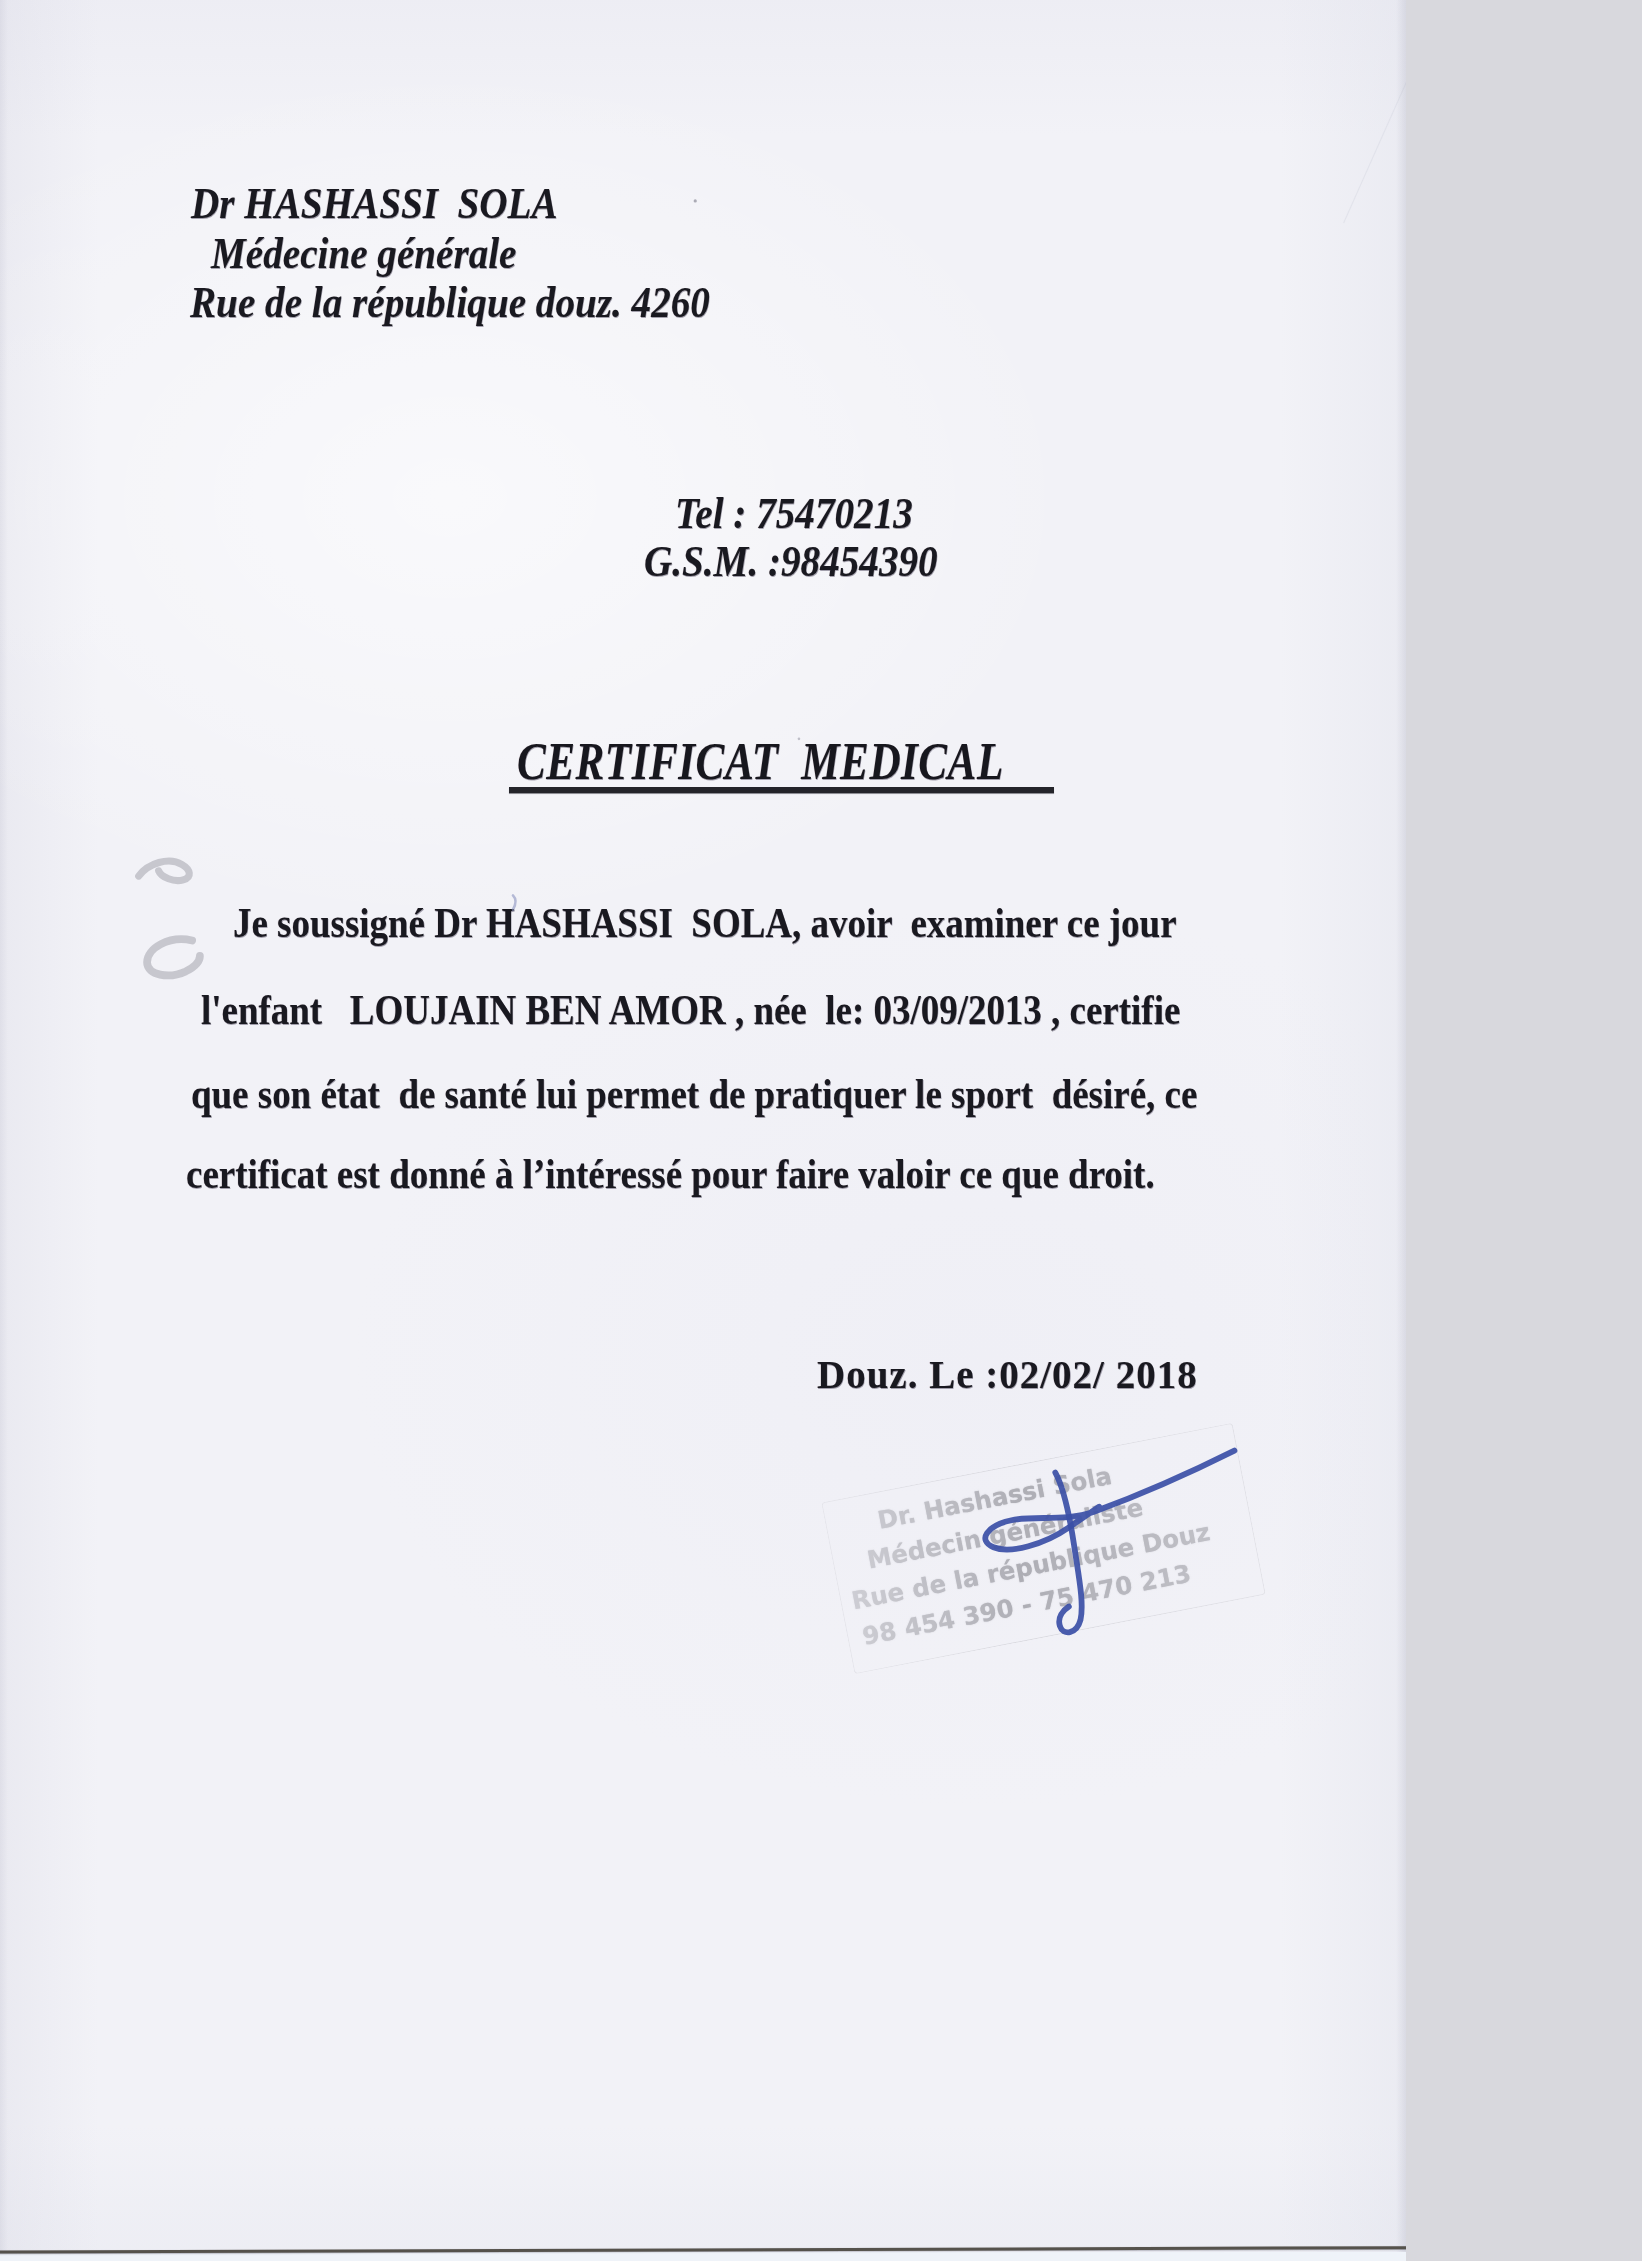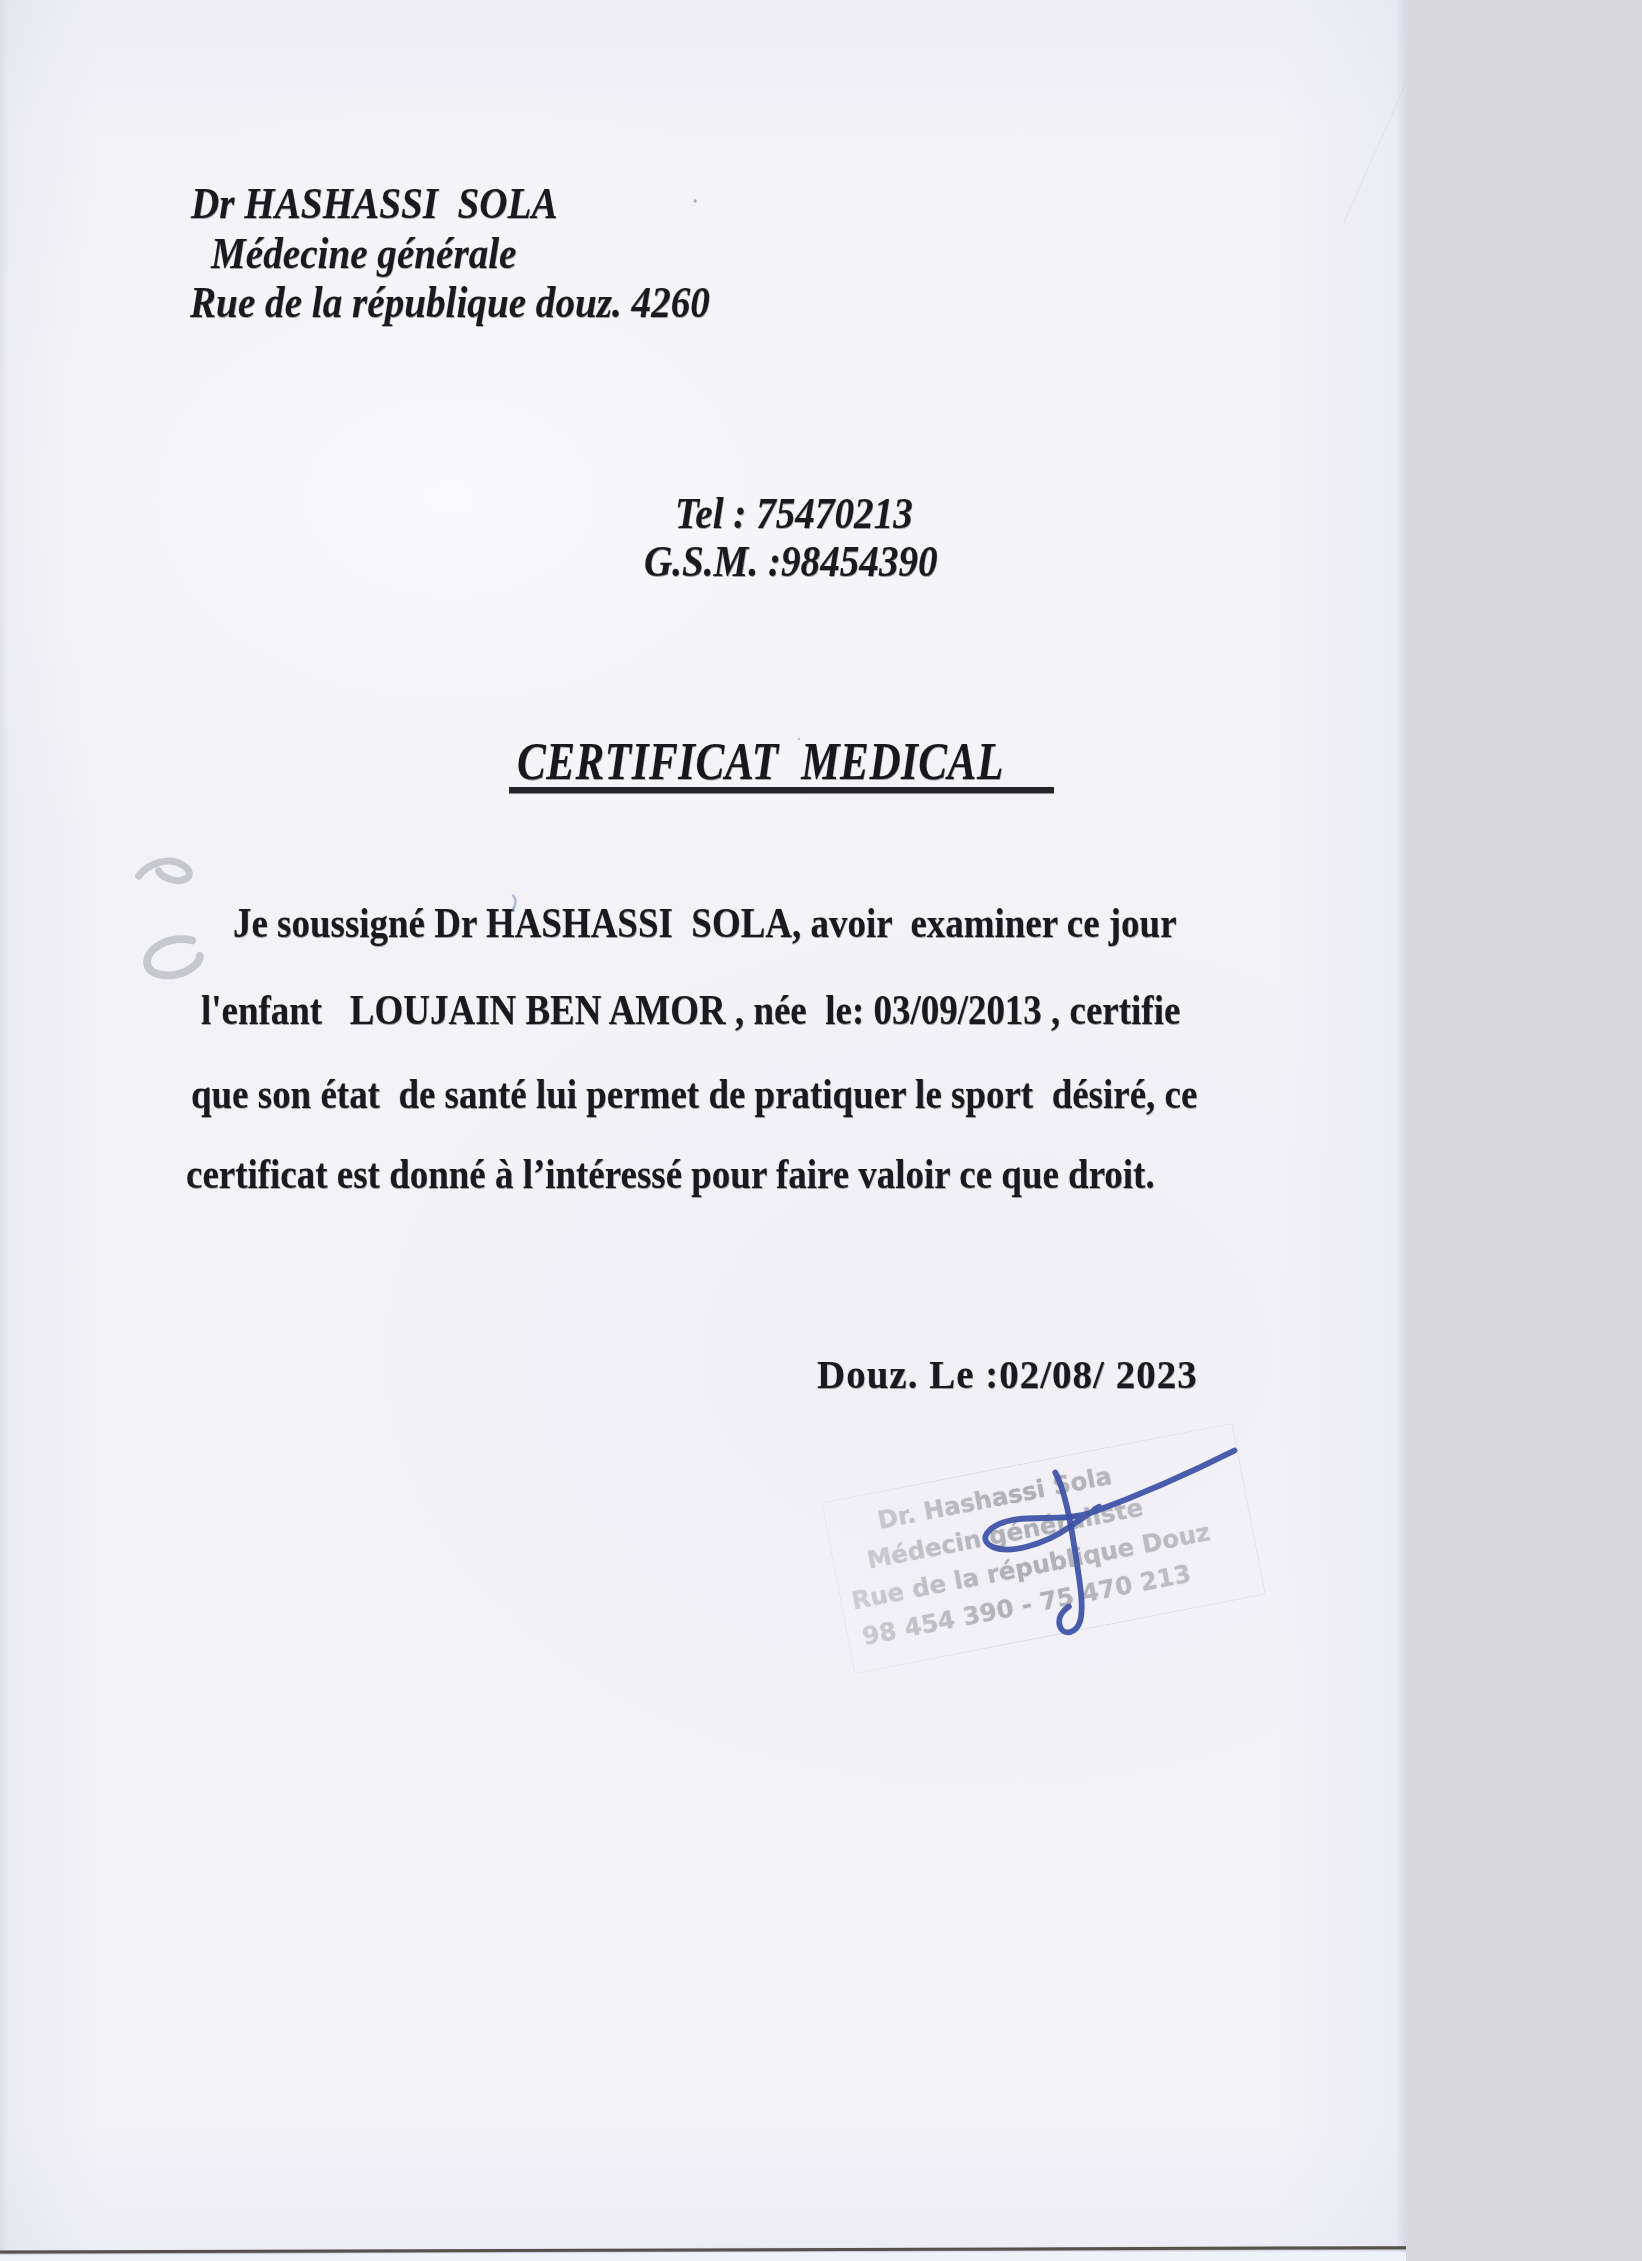--- a/index.html
+++ b/index.html
@@ -75,21 +75,21 @@
   <div class="txt bold-italic gsm-line">G.S.M. :98454390</div>
 
   <div class="txt bold-italic cert-title">CERTIFICAT  MEDICAL</div>
   <div class="title-underline"></div>
 
   <div class="txt bold body-line b1">Je soussigné Dr HASHASSI  SOLA, avoir  examiner ce jour</div>
   <div class="txt bold body-line b2">l'enfant   LOUJAIN BEN AMOR , née  le: 03/09/2013 , certifie</div>
   <div class="txt bold body-line b3">que son état  de santé lui permet de pratiquer le sport  désiré, ce</div>
   <div class="txt bold body-line b4">certificat est donné à l’intéressé pour faire valoir ce que droit.</div>
 
-  <div class="txt bold date-line">Douz. Le :02/08/ 2023</div>
+  <div class="txt bold date-line">Douz. Le :02/02/ 2018</div>
 
   <div class="stamp">
     <div class="stamp-line s1">Dr. Hashassi Sola</div>
     <div class="stamp-line s2">Médecin généraliste</div>
     <div class="stamp-line s3">Rue de la république Douz</div>
     <div class="stamp-line s4">98 454 390 - 75 470 213</div>
   </div>
 
   <svg class="overlay" viewBox="0 0 2550 3510">
 

